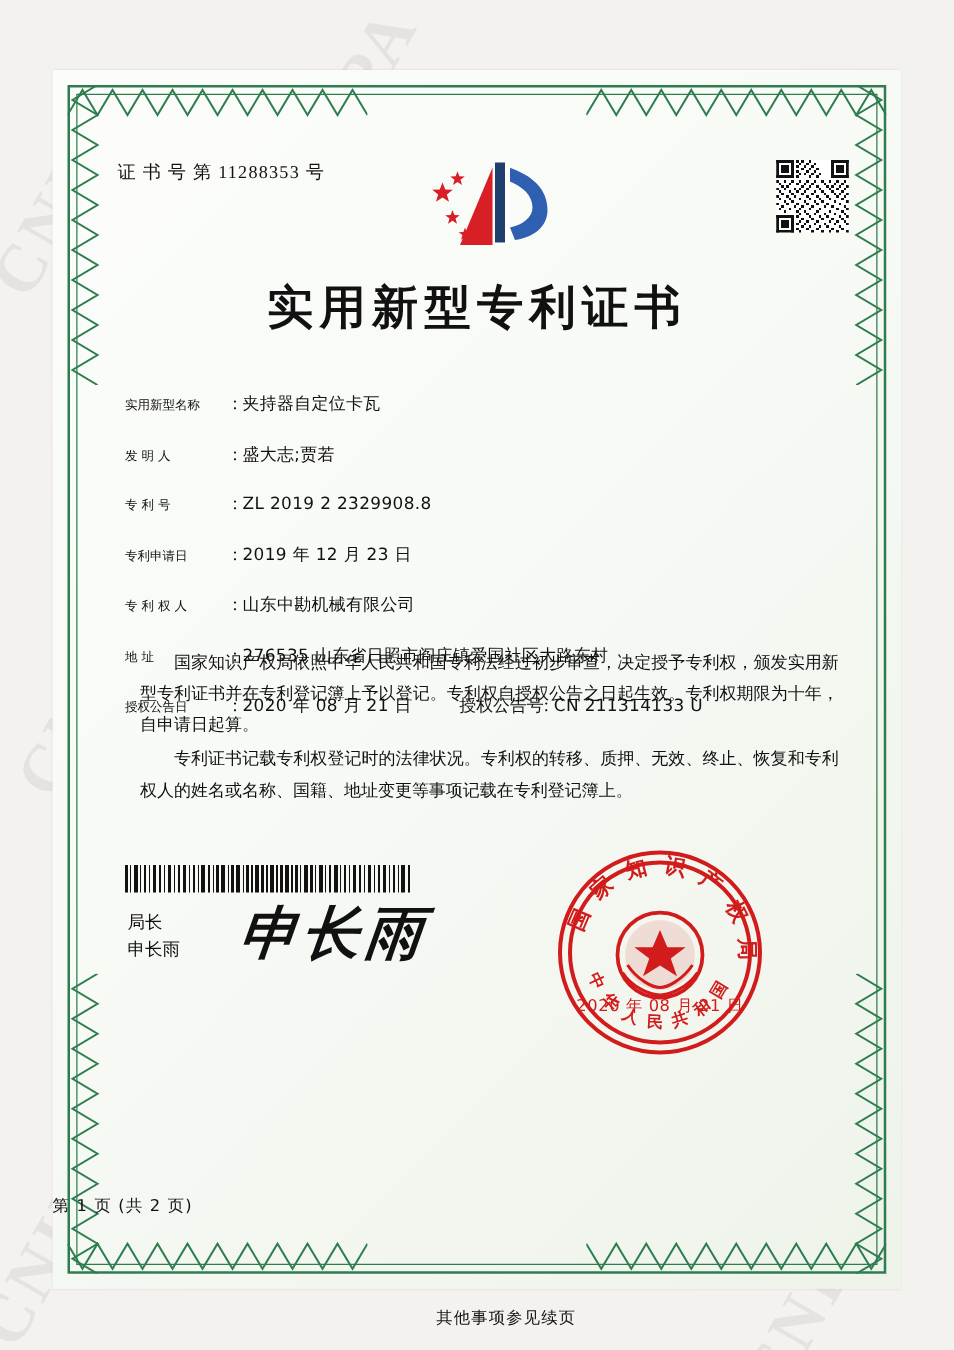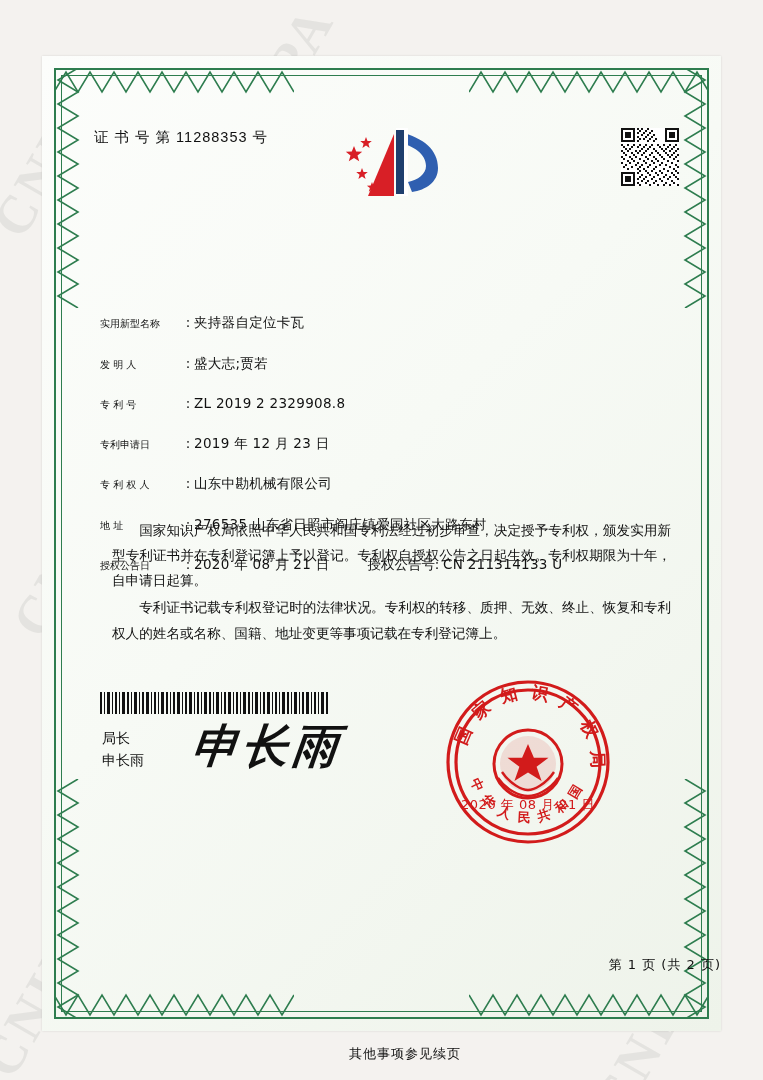--- a/index.html
+++ b/index.html
@@ -65,21 +65,21 @@
   .band svg { display: block; }
 
   
   .cert-no {
     position: absolute;
     left: 52px;
     top: 72px;
     font-size: 14.5px;
     letter-spacing: 1px;
     color: #111;
-    font-family: Liberation Sans, sans-serif;
+    font-family: Liberation Serif, serif;
     text-align: right;
   }
   .logo {
     position: absolute;
     left: 296px;
     top: 68px;
     width: 120px;
     height: 80px;
   }
   .qr {
@@ -205,21 +205,21 @@
     color: #d21b1b;
     font-size: 13px;
     font-family: "DejaVu Sans", sans-serif;
     letter-spacing: 0.5px;
   }
 
   .page-no {
     position: absolute;
     left: 0; right: 0;
     top: 900px;
-    text-align: right;
+    text-align: left;
     font-size: 13px;
     color: #111;
     font-family: "DejaVu Sans", sans-serif;
     letter-spacing: 1px;
   }
 
   .footnote {
     position: absolute;
     left: 0; right: 0;
     top: 1045px;
@@ -494,20 +494,21 @@
         <rect x="9" y="28" width="1" height="1"></rect>
           <rect x="14" y="28" width="1" height="1"></rect>
           <rect x="18" y="28" width="1" height="1"></rect>
         <rect x="21" y="28" width="1" height="1"></rect>
           <rect x="24" y="28" width="1" height="1"></rect>
           <rect x="28" y="28" width="1" height="1"></rect>
       </g>
     </svg>
   </div>
 
+  <div class="title">实用新型专利证书</div>
 
   <div class="fields">
     <div class="frow">
       <span class="flabel">实用新型名称</span>
       <span class="fsep">:</span>
       <span class="fval">夹持器自定位卡瓦</span>
     </div>
     <div class="frow">
       <span class="flabel">发  明  人</span>
       <span class="fsep">:</span>

